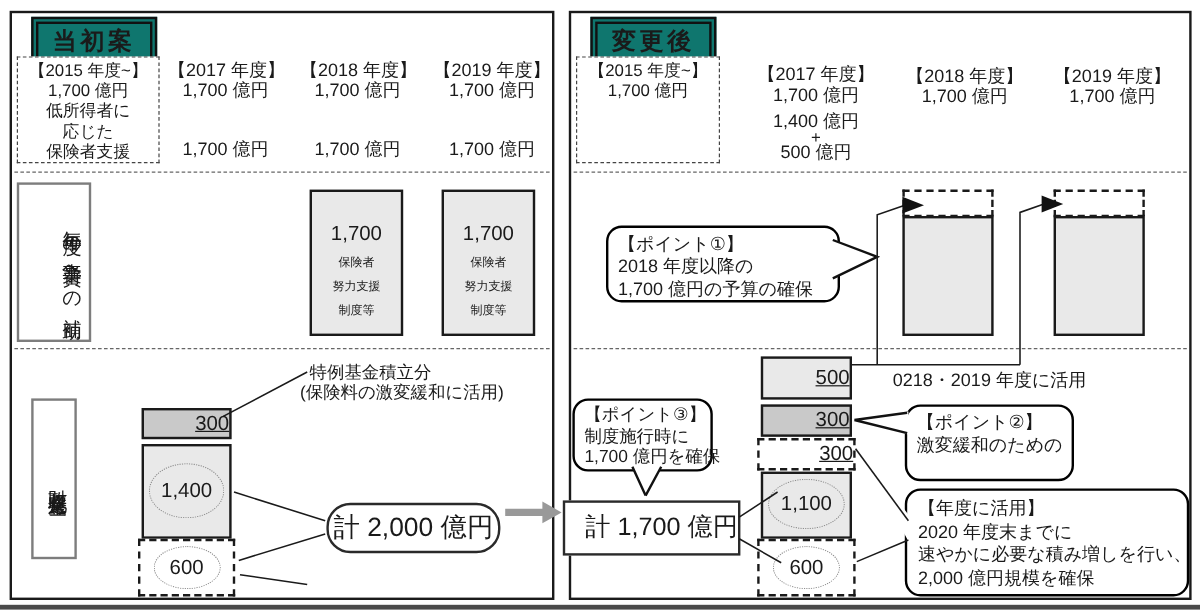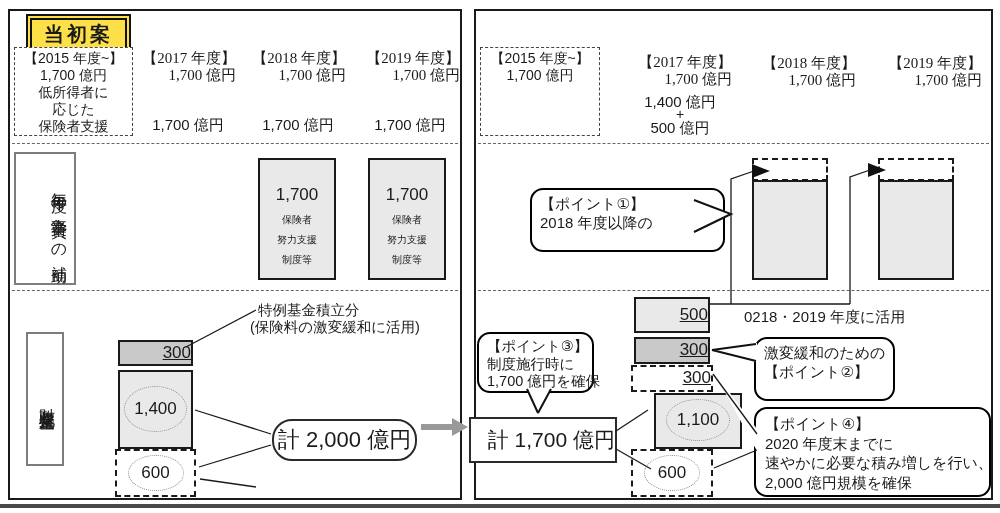--- a/index.html
+++ b/index.html
@@ -5,24 +5,24 @@
   * { box-sizing: border-box; margin: 0; padding: 0; }
   html,body { background:#fff; }
   #canvas {
     position: relative; width: 1000px; height: 513px; background:#fff;
     font-family: "Liberation Sans", "DejaVu Sans", sans-serif; color:#1a1a1a;
     overflow: hidden;
   }
   .p { position:absolute; }
   .c { text-align:right;text-decoration:underline; }
   .panel { border:2px solid #1a1a1a; background:#fff; }
-  .titlebox { border:2px solid #111; background:#fde047; padding:2px; }
+  .titlebox { border:2px solid #111; background:#0f766e; padding:2px; }
   .titlebox .inner { border:2px solid #111; padding:1px 12px; font-size:20px; font-weight:bold; letter-spacing:3px; text-align:center; white-space:nowrap; }
   .dash-hd { border:1.5px dashed #444; background:#fff; font-size:14px; line-height:17px; text-align:center; padding-top:2px; }
-  .hdr { font-size:15px; line-height:17px; text-align:right; white-space:nowrap;font-family:Liberation Serif, serif; }
+  .hdr { font-size:15px; line-height:17px; text-align:center; white-space:nowrap; }
   .amt { font-size:15px; line-height:17px; text-align:center; white-space:nowrap; }
   .divider { border-top:1px dashed #666; height:0; }
   .vlabel { writing-mode:vertical-rl; text-orientation:upright; border:2px solid #7d7d7d; background:#fff;
             font-size:16px; letter-spacing:2px; line-height:1.15; padding:5px 6px; display:flex; justify-content:center; }
   .gbox  { background:#e9e9e9; border:2px solid #1a1a1a; }
   .dkbox { background:#c9c9c9; border:2px solid #1a1a1a; }
   .dashbox { background:#fff; border:2px dashed #1a1a1a; }
   .num { font-size:17px;margin-top:16px; }
   .supbox { display:flex; flex-direction:column; align-items:center; justify-content:center; }
   .supbox .sub { font-size:10px; line-height:20px; }
@@ -102,20 +102,23 @@
   </div>
 
   <div class="p note" style="left:258px; top:301px; font-size:14.5px;">特例基金積立分</div>
   <div class="p note" style="left:250px; top:318px; font-size:14.5px;">(保険料の激変緩和に活用)</div>
 
   <div class="p totalbox" style="left:272px; top:419px; width:145px; height:42px; font-size:22px;border-radius:20px;">計 2,000 億円</div>
 
 
   <div class="p panel" style="left:474px; top:9px; width:519px; height:491px;"></div>
 
+  <div class="p titlebox" style="left:492px; top:14px;">
+    <div class="inner">変更後</div>
+  </div>
 
   <div class="p dash-hd" style="left:480px; top:47px; width:120px; height:89px;">
     <div>【2015 年度~】</div>
     <div>1,700 億円</div>
   </div>
 
   <div class="p hdr" style="left:628px; top:54px; width:104px;">
     <div>【2017 年度】</div>
     <div>1,700 億円</div>
   </div>
@@ -132,56 +135,57 @@
     <div>1,700 億円</div>
   </div>
 
   <div class="p divider" style="left:478px; top:143px; width:511px;"></div>
 
   <div class="p dashbox" style="left:752px; top:158px; width:76px; height:23px;"></div>
   <div class="p gbox" style="left:752px; top:180px; width:76px; height:100px;"></div>
   <div class="p dashbox" style="left:878px; top:158px; width:76px; height:23px;"></div>
   <div class="p gbox" style="left:878px; top:180px; width:76px; height:100px;"></div>
 
-  <div class="p bubble" style="left:530px; top:188px; width:195px; height:64px;">
+  <div class="p bubble" style="left:505px; top:188px; width:195px; height:64px;">
     <div>【ポイント①】</div>
     <div>2018 年度以降の</div>
+    <div>1,700 億円の予算の確保</div>
   </div>
 
   <div class="p divider" style="left:478px; top:290px; width:511px;"></div>
 
   <div class="p gbox c" style="left:634px; top:297px; width:76px; height:36px; font-size:17px; line-height:31px;">500</div>
   <div class="p dkbox c" style="left:634px; top:337px; width:76px; height:27px; font-size:17px; line-height:22px;">300</div>
   <div class="p dashbox c" style="left:631px; top:365px; width:82px; height:27px; font-size:17px; line-height:22px;">300</div>
-  <div class="p gbox" style="left:654px; top:393px; width:88px; height:56px;">
+  <div class="p gbox" style="left:634px; top:393px; width:76px; height:56px;">
     <div class="ellipse" style="width:64px; height:42px; margin:4px auto 0;">1,100</div>
   </div>
   <div class="p dashbox" style="left:631px; top:449px; width:82px; height:48px;">
     <div class="ellipse" style="width:56px; height:36px; margin:4px auto 0;">600</div>
   </div>
 
   <div class="p note" style="left:717px; top:308px;margin-left:27px;">0218・2019 年度に活用</div>
 
   <div class="p bubble" style="left:754px; top:337px; width:141px; height:64px;">
+    <div>【ポイント②】</div>
     <div>激変緩和のための</div>
-    <div>【ポイント②】</div>
   </div>
 
   <div class="p bubble" style="left:477px; top:332px; width:117px; height:61px; font-size:14.5px; line-height:17.5px; padding:4px 8px;">
     <div>【ポイント③】</div>
     <div>制度施行時に</div>
     <div>1,700 億円を確保</div>
   </div>
 
   <div class="p totalbox" style="left:469px; top:417px; width:148px; height:46px; font-size:21px; line-height:22px;align-items:flex-end;">
     <div>計 1,700 億円</div>
   </div>
 
   <div class="p bubble" style="left:754px; top:407px; width:237px; height:90px; line-height:19.5px; padding:5px 4px 5px 9px;">
-    <div>【ポイント④】</div>
+    <div>【年度に活用】</div>
     <div>2020 年度末までに</div>
     <div>速やかに必要な積み増しを行い、</div>
     <div>2,000 億円規模を確保</div>
   </div>
 
   <div class="p" style="left:0; top:504px; width:1000px; height:4px; background:#4a4a4a;"></div>
 
   <svg class="overlay" width="1000" height="513" viewBox="0 0 1000 513">
 
     <g>

